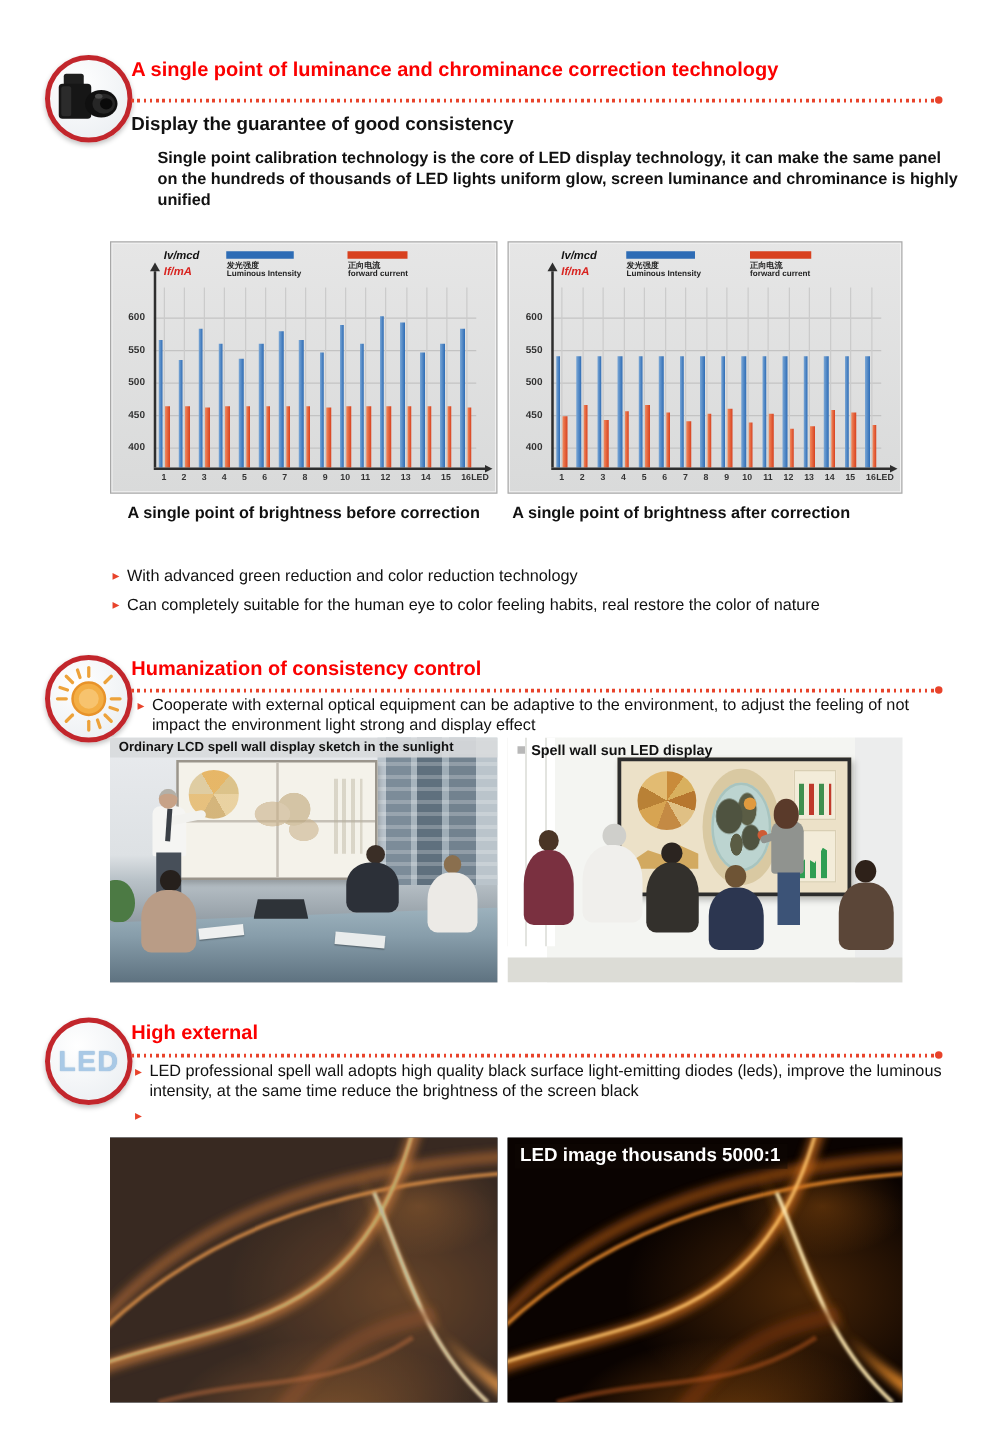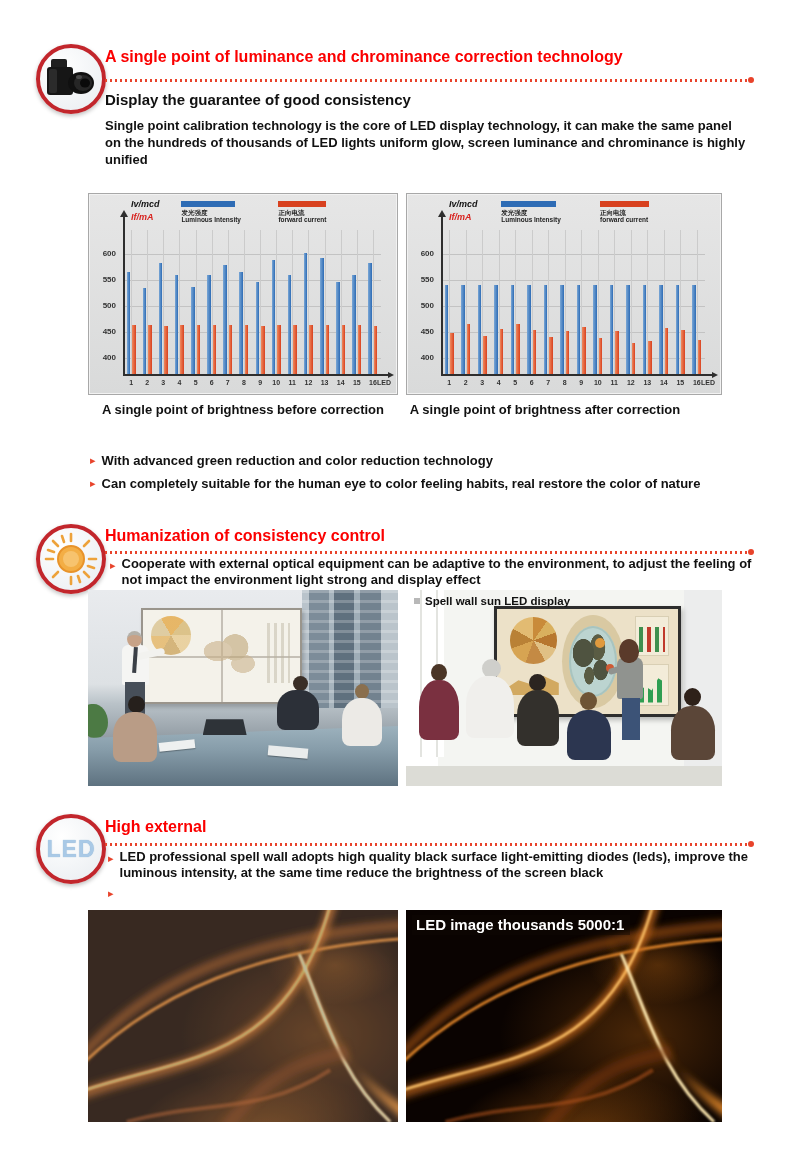--- a/index.html
+++ b/index.html
@@ -16,21 +16,21 @@
              text-shadow:0 0 1px #7fa8cc; font-family:"Liberation Sans",sans-serif; }
 
   .sec-title { position:absolute; left:105px; color:#fb0000; font-weight:bold; font-size:16px; white-space:nowrap; }
   .dotline { position:absolute; left:105px; width:645px; height:3px;
              background-image:repeating-linear-gradient(90deg,#e8432b 0 2px,transparent 2px 5px); }
   .dotline .enddot { position:absolute; right:-4px; top:-2px; width:6px; height:6px; border-radius:50%; background:#e8432b; }
 
   .sub-title { position:absolute; left:105px; color:#111; font-weight:bold; font-size:15px; white-space:nowrap; }
   .body-text { position:absolute; left:105px; width:645px; color:#111; font-weight:bold; font-size:13px; line-height:17px; }
 
-  .bullet { position:absolute; color:#111; font-weight:bold; font-size:13px; line-height:16px; }
+  .bullet { position:absolute; color:#111; font-weight:normal; font-size:13px; line-height:16px; }
   .bullet .arr { color:#e8432b; font-size:11px; margin-right:6px; position:relative; top:-1px; }
   .bullet.wrap { display:flex; }
   .bullet.wrap .arr { flex:0 0 auto; margin-top:2px; }
 
   
   .chart-panel { position:absolute; top:193px; height:202px; background:linear-gradient(180deg,#e6e6e6,#d9dada);
                  border:1px solid #a8a8a8; box-shadow:inset 0 0 0 1px #f2f2f2; overflow:hidden; }
   .chart-caption { position:absolute; top:402px; text-align:center; font-weight:bold; font-size:13px; color:#111; }
 
   
@@ -128,21 +128,21 @@
       <ellipse cx="38" cy="26" rx="9" ry="8" fill="#262626"></ellipse>
       <ellipse cx="40" cy="26" rx="5" ry="4.5" fill="#0a0a0a"></ellipse>
       <ellipse cx="34" cy="20" rx="3" ry="2" fill="#4a4a4a"></ellipse>
     </svg>
   </div>
   <div class="sec-title" style="top:48px;">A single point of luminance and chrominance correction technology</div>
   <div class="dotline" style="top:79px;">
       <span class="enddot"></span>
     </div>
   <div class="sub-title" style="top:91px;">Display the guarantee of good consistency</div>
-  <div class="body-text" style="top:117px;">Single point calibration technology is the core of LED display technology, it can make the same panel on the hundreds of thousands of LED lights uniform glow, screen luminance and chrominance is highly unified</div>
+  <div class="body-text" style="top:117px;margin-left:21px;">Single point calibration technology is the core of LED display technology, it can make the same panel on the hundreds of thousands of LED lights uniform glow, screen luminance and chrominance is highly unified</div>
 
   <div class="chart-panel" style="left:88px; width:310px;">
       <div style="position: absolute; left: 34px; top: 164.3px; width: 258px; height: 1px; background: rgb(195, 195, 195);"></div>
       <div style="position: absolute; left: 0px; top: 159.3px; width: 27px; text-align: right; font-size: 8px; font-weight: 700; color: rgb(51, 51, 51);">400</div>
       <div style="position: absolute; left: 34px; top: 138.1px; width: 258px; height: 1px; background: rgb(195, 195, 195);"></div>
       <div style="position: absolute; left: 0px; top: 133.1px; width: 27px; text-align: right; font-size: 8px; font-weight: 700; color: rgb(51, 51, 51);">450</div>
       <div style="position: absolute; left: 34px; top: 111.9px; width: 258px; height: 1px; background: rgb(195, 195, 195);"></div>
       <div style="position: absolute; left: 0px; top: 106.9px; width: 27px; text-align: right; font-size: 8px; font-weight: 700; color: rgb(51, 51, 51);">500</div>
       <div style="position: absolute; left: 34px; top: 85.7px; width: 258px; height: 1px; background: rgb(195, 195, 195);"></div>
       <div style="position: absolute; left: 0px; top: 80.7px; width: 27px; text-align: right; font-size: 8px; font-weight: 700; color: rgb(51, 51, 51);">550</div>
@@ -369,20 +369,21 @@
     <div class="p1-table"></div>
     <div class="p1-laptop"></div>
     <div class="p1-paper1"></div>
     <div class="p1-paper2"></div>
     <div class="sil-head" style="left:13%;top:54%;width:17px;height:17px;background:#26201c;"></div>
     <div class="sil-body" style="left:8%;top:62%;width:44px;height:50px;background:#b99c86;"></div>
     <div class="sil-head" style="left:66%;top:44%;width:15px;height:15px;background:#3a2e26;"></div>
     <div class="sil-body" style="left:61%;top:51%;width:42px;height:40px;background:#2c3038;"></div>
     <div class="sil-head" style="left:86%;top:48%;width:14px;height:15px;background:#8a6f4e;"></div>
     <div class="sil-body" style="left:82%;top:55%;width:40px;height:48px;background:#eceae6;"></div>
+    <div class="photo-label-bar"><span>Ordinary LCD spell wall display sketch in the sunlight</span></div>
   </div>
 
   <div class="photo photo2" style="left:406px; width:316px;">
     <div class="p2-winlight"></div>
     <div class="p2-floor"></div>
     <div class="p2-display">
       <div class="p2-pin"></div>
       <div class="p2-area"></div>
       <div class="p2-mapring"></div>
       <div class="p2-mapc"></div>

